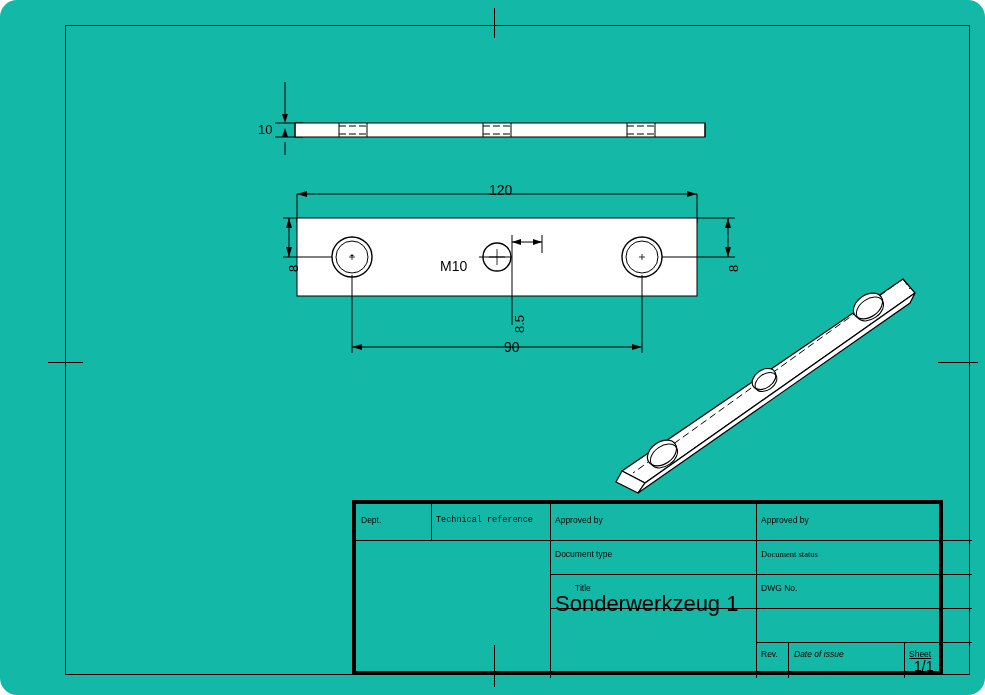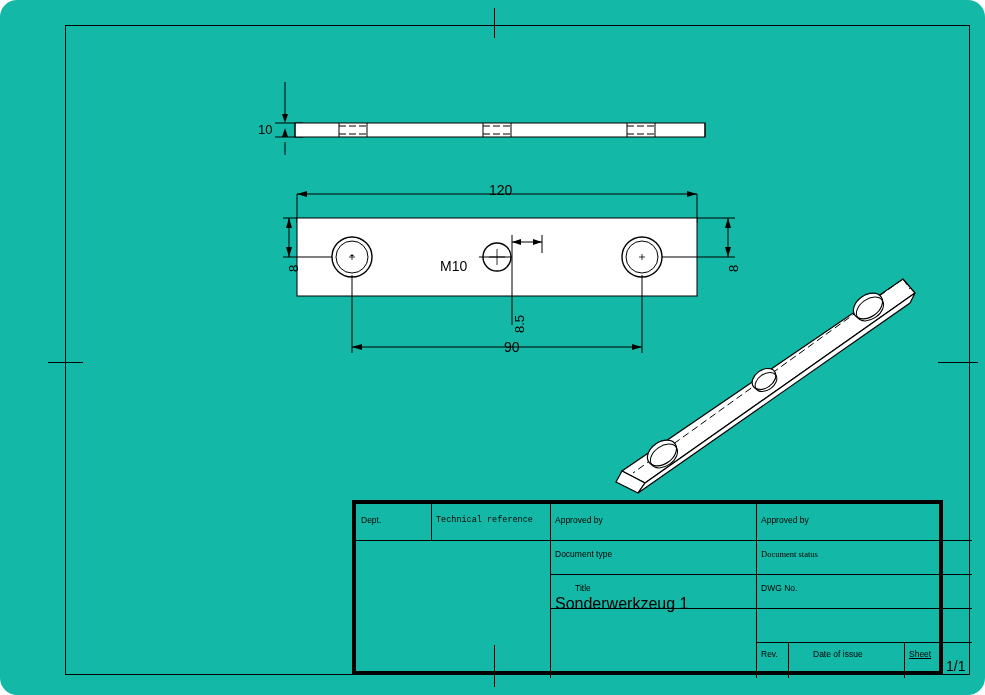--- a/index.html
+++ b/index.html
@@ -63,21 +63,21 @@
     border: 4px solid #000000;
   }
   #titleblock .cell-label {
     position: absolute;
     font-size: 8.5px;
     line-height: 10px;
     white-space: pre;
   }
   #titleblock .cell-value {
     position: absolute;
-    font-size: 16px;
+    font-size: 22px;
     line-height: 19px;
     white-space: pre;
   }
   #titleblock .cell-value.small {
     font-size: 14px;
   }
 
   svg { display: block; }
 </style>
 </head>
@@ -232,18 +232,18 @@
     <div class="cell-label" style="left:405px; top:11px;">Approved by</div>
 
     <div class="cell-label" style="left:199px; top:45px;">Document type</div>
     <div class="cell-label" style="left:405px; top:45px;font-family:Liberation Serif, serif;">Document status</div>
 
     <div class="cell-label" style="left:199px; top:79px;margin-left:20px;">Title</div>
     <div class="cell-value" style="left:199px; top:90px;">Sonderwerkzeug 1</div>
     <div class="cell-label" style="left:405px; top:79px;">DWG No.</div>
 
     <div class="cell-label" style="left:405px; top:145px;">Rev.</div>
-    <div class="cell-label" style="left:457px; top:145px;">Date of issue</div>
+    <div class="cell-label" style="left:438px; top:145px;font-style:italic;">Date of issue</div>
     <div class="cell-label" style="left:553px; top:145px;text-decoration:underline;">Sheet</div>
-    <div class="cell-value small" style="left:590px; top:153px;">1/1</div>
+    <div class="cell-value small" style="left:558px; top:153px;">1/1</div>
   </div>
 
 </div>
 
 </body></html>

